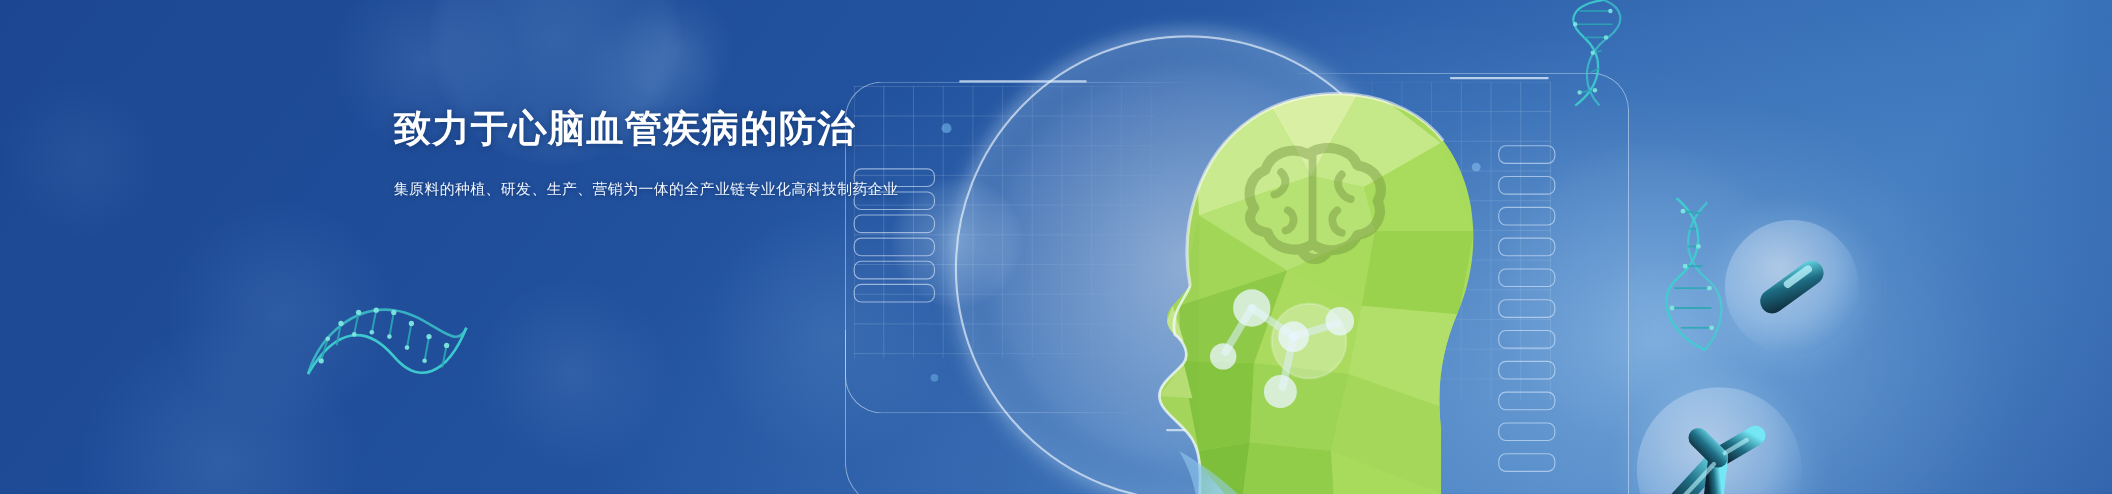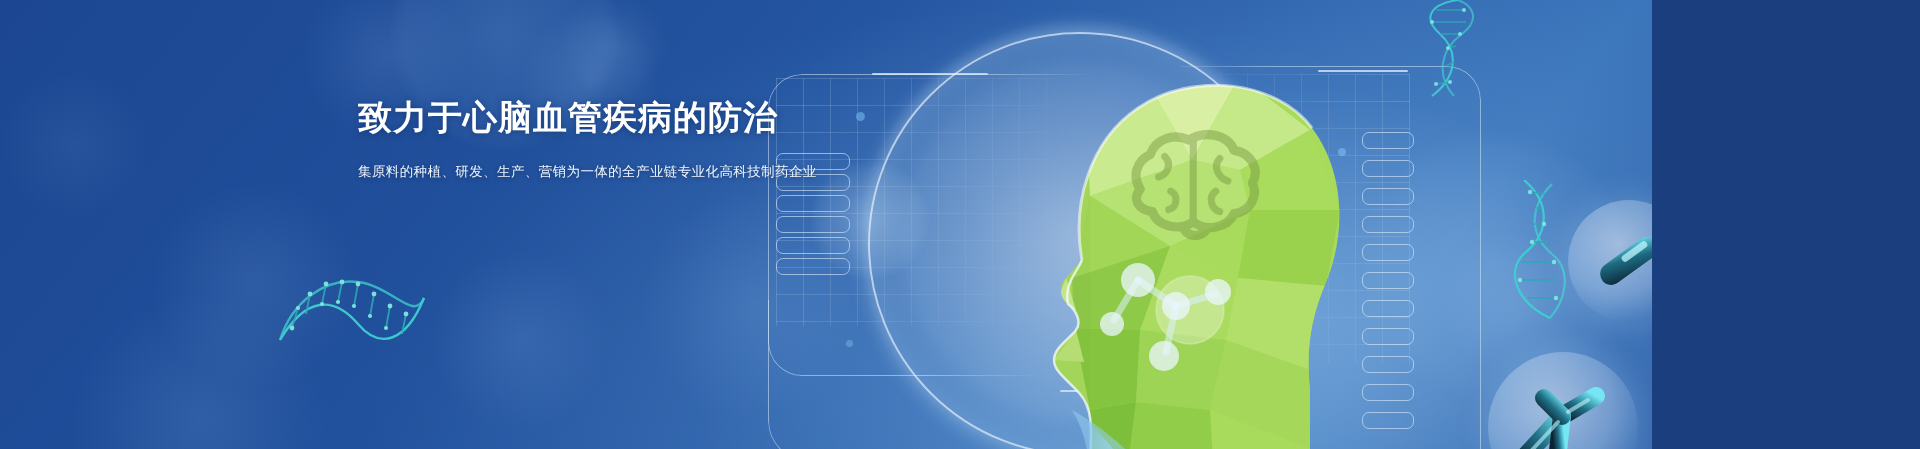--- a/index.html
+++ b/index.html
@@ -1,21 +1,21 @@
 <!DOCTYPE html>
 <html lang="zh"><head>
 <meta charset="utf-8">
 <title>Banner</title>
 <style>
   html,body{margin:0;padding:0;background:#1b3f7e;}
   body{font-family:"Liberation Sans","DejaVu Sans",sans-serif;}
 
   .banner{
     position:relative;
-    width:1652px;
+    width:1920px;
     height:449px;
     overflow:hidden;
     background:
       radial-gradient(ellipse 900px 600px at 78% 70%, rgba(150,195,235,0.55) 0%, rgba(110,165,220,0.22) 38%, rgba(60,110,180,0.0) 68%),
       radial-gradient(ellipse 1100px 700px at 62% 95%, rgba(120,175,225,0.30) 0%, rgba(60,110,180,0.0) 60%),
       linear-gradient(128deg, #1c4691 0%, #21509c 34%, #2a5faa 62%, #3a74ba 82%, #2b5ca6 100%);
   }
 
   
   .bokeh{position:absolute;border-radius:50%;pointer-events:none;}

